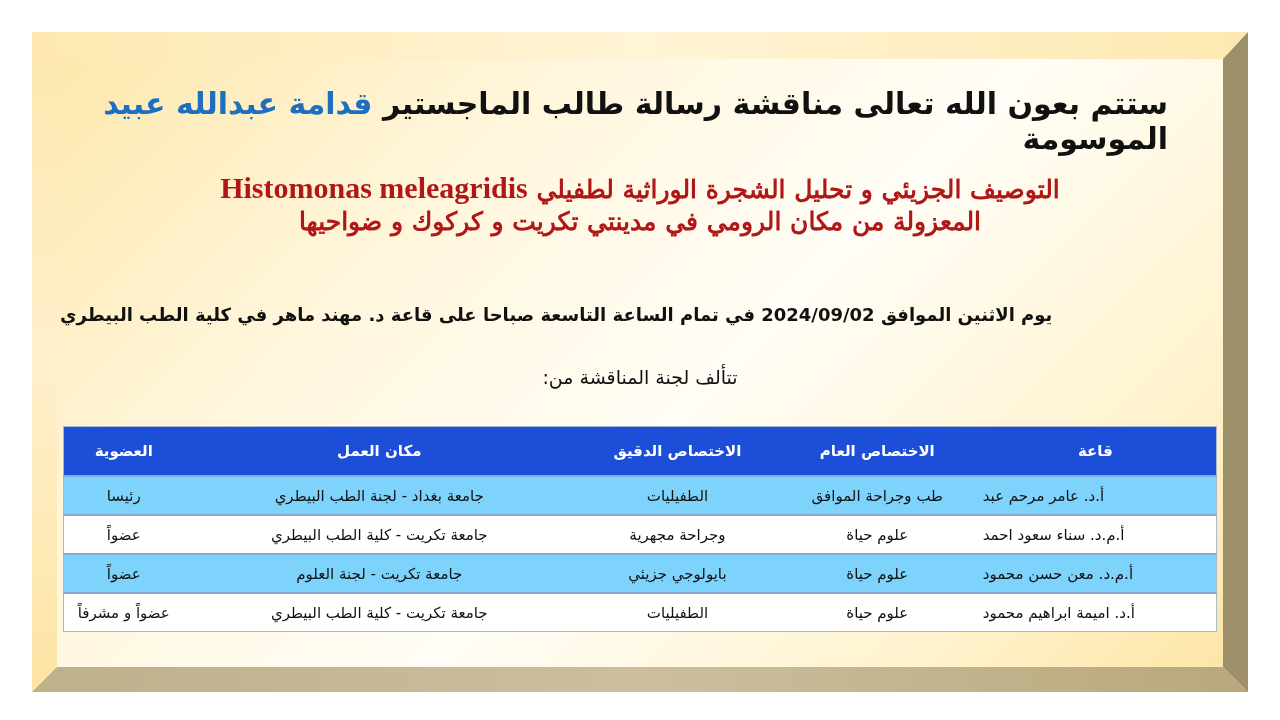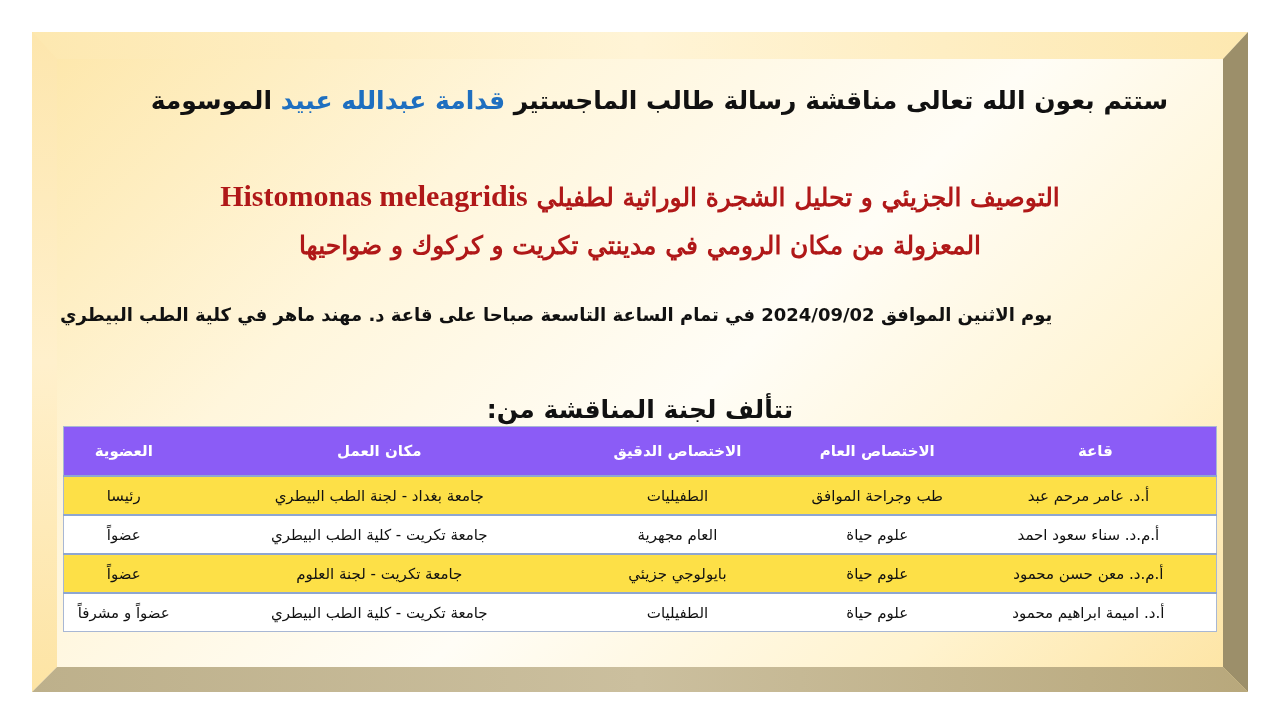--- a/index.html
+++ b/index.html
@@ -32,54 +32,54 @@
       background: linear-gradient(90deg, #bdb08b, #cbbf9e 50%, #b8a87c);
       clip-path: polygon(25px 0, calc(100% - 25px) 0, 100% 100%, 0 100%);
     }
     .content {
       position: absolute; left: 0; top: 0; width: 1280px; height: 720px;
       direction: rtl;
     }
     .headline {
       position: absolute; top: 86px; left: 60px; width: 1108px;
       text-align: right; font-family: "DejaVu Sans", sans-serif;
-      font-weight: bold; font-size: 25px; color: #111;
+      font-weight: bold; font-size: 30px; color: #111;
     }
     .headline .name { color: #1e6fc0; }
     .title-block {
       position: absolute; top: 172px; left: 60px; width: 1160px;
       text-align: center; font-family: "DejaVu Serif", serif;
-      font-weight: bold; font-size: 25px; color: #b01818; line-height: 48px;
+      font-weight: bold; font-size: 25px; color: #b01818; line-height: 32px;
     }
     .title-block .latin { font-family: "Liberation Serif", serif; font-size: 30px; }
     .datetime {
       position: absolute; top: 304px; left: 60px; width: 1108px;
       text-align: left; font-weight: bold; font-size: 18px; color: #111;
     }
     .committee-label {
       position: absolute; top: 366px; left: 60px; width: 1160px;
-      text-align: center; font-weight: bold; font-size: 25px; color: #111; margin-top: 29px;
+      text-align: center; font-weight: normal; font-size: 19px; color: #111;
     }
     table.committee {
       position: absolute; left: 63px; top: 426px; width: 1154px;
       border-collapse: collapse; direction: rtl;
       border: 1px solid #a8b7d4;
       font-family: "DejaVu Sans", sans-serif;
     }
     table.committee th {
-      background: #8b5cf6; color: #ffffff; font-weight: bold; font-size: 15px;
+      background: #1d4ed8; color: #ffffff; font-weight: bold; font-size: 15px;
       height: 48px; padding: 0 8px; text-align: center;
     }
     table.committee td {
       height: 37px; font-size: 15px; color: #111; text-align: center;
       border-top: 2px solid #8ea6d2; padding: 0 8px;
     }
-    table.committee tr.odd td { background: #fde047; }
+    table.committee tr.odd td { background: #7dd3fc; }
     table.committee tr.even td { background: #ffffff; }
-    table.committee td.name-cell { text-align: center; padding-right: 22px; }
+    table.committee td.name-cell { text-align: left; padding-right: 22px; }
   </style>
 </head>
 <body>
 
 <div class="frame">
   <div class="bevel-top"></div>
   <div class="bevel-left"></div>
   <div class="bevel-right"></div>
   <div class="bevel-bottom"></div>
 </div>
@@ -124,21 +124,21 @@
       <tr class="odd">
         <td class="name-cell">أ.د. عامر مرحم عبد</td>
         <td>طب وجراحة الموافق</td>
         <td>الطفيليات</td>
         <td>جامعة بغداد - لجنة الطب البيطري</td>
         <td>رئيسا</td>
       </tr>
       <tr class="even">
         <td class="name-cell">أ.م.د. سناء سعود احمد</td>
         <td>علوم حياة</td>
-        <td>العام مجهرية</td>
+        <td>وجراحة مجهرية</td>
         <td>جامعة تكريت - كلية الطب البيطري</td>
         <td>عضواً</td>
       </tr>
       <tr class="odd">
         <td class="name-cell">أ.م.د. معن حسن محمود</td>
         <td>علوم حياة</td>
         <td>بايولوجي جزيئي</td>
         <td>جامعة تكريت - لجنة العلوم</td>
         <td>عضواً</td>
       </tr>

